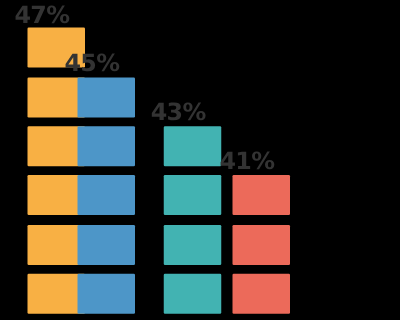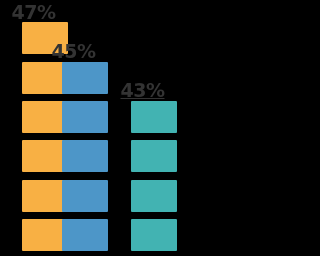--- a/index.html
+++ b/index.html
@@ -64,21 +64,27 @@
   <div class="column" style="left:62px;">
     <div class="value-label" style="top:41px;">45%</div>
     <div class="block" style="top:62px;  background:#4D96C8;"></div>
     <div class="block" style="top:101px; background:#4D96C8;"></div>
     <div class="block" style="top:140px; background:#4D96C8;"></div>
     <div class="block" style="top:180px; background:#4D96C8;"></div>
     <div class="block" style="top:219px; background:#4D96C8;"></div>
   </div>
 
   <div class="column" style="left:131px;">
-    <div class="value-label" style="top:80px;text-decoration:underline;">43%</div>
+    <div class="value-label" style="top:80px;">43%</div>
     <div class="block" style="top:101px; background:#42B3B2;"></div>
     <div class="block" style="top:140px; background:#42B3B2;"></div>
     <div class="block" style="top:180px; background:#42B3B2;"></div>
     <div class="block" style="top:219px; background:#42B3B2;"></div>
   </div>
 
+  <div class="column" style="left:186px;">
+    <div class="value-label" style="top:119px;">41%</div>
+    <div class="block" style="top:140px; background:#EC6A5A;"></div>
+    <div class="block" style="top:180px; background:#EC6A5A;"></div>
+    <div class="block" style="top:219px; background:#EC6A5A;"></div>
+  </div>
 
 </div>
 
 </body></html>

